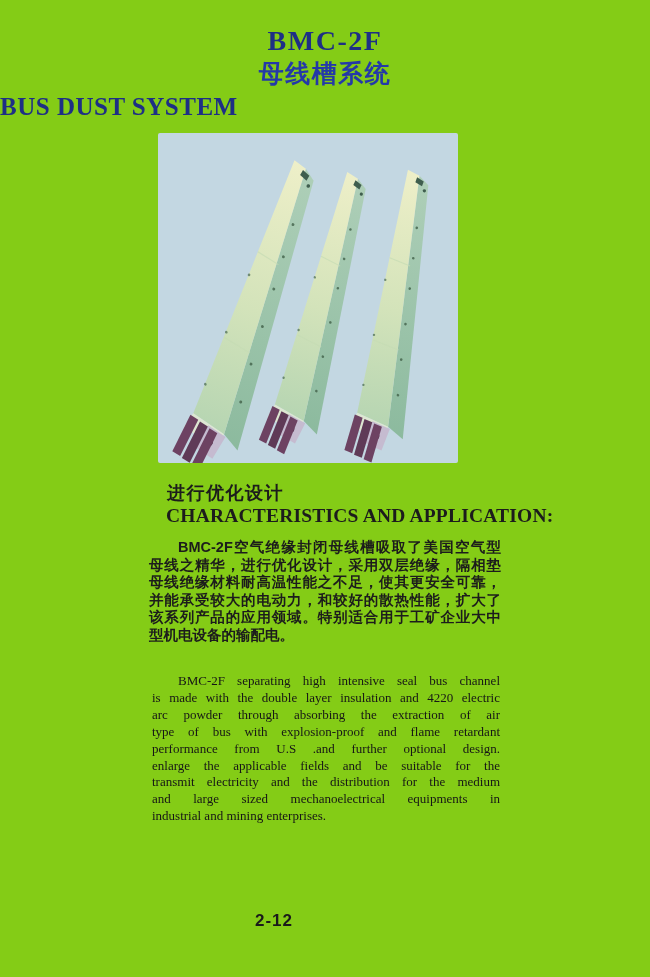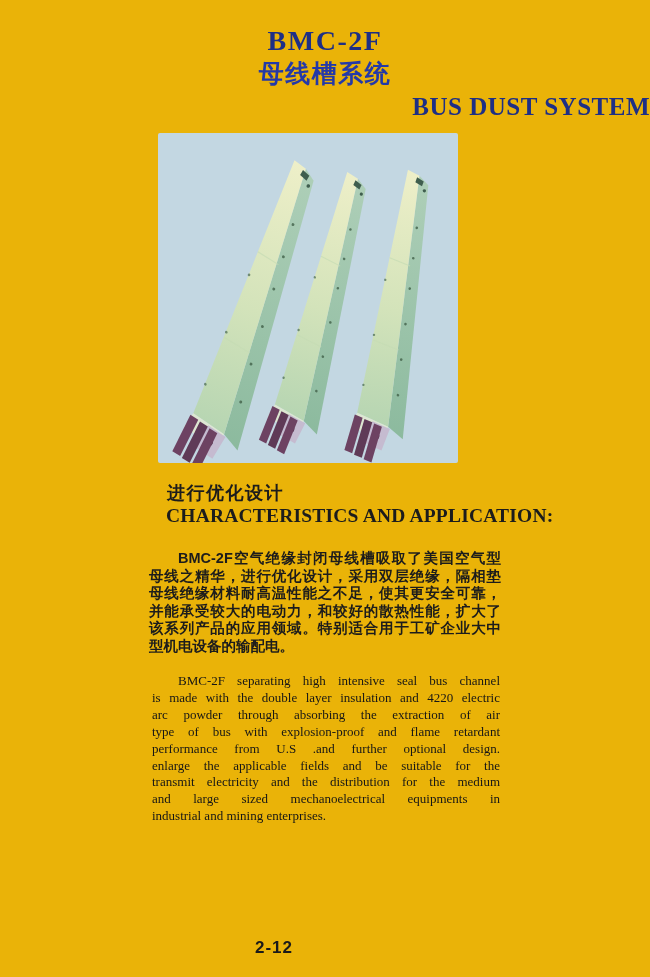--- a/index.html
+++ b/index.html
@@ -1,39 +1,39 @@
 <!DOCTYPE html>
 <html><head>
 <meta charset="utf-8">
 <style>
   html,body{margin:0;padding:0;background:#888;}
   .page{
     position:relative;
     width:650px;height:977px;
     margin:0 auto;
-    background:#eab308;
+    background:#84cc16;
     font-family:"Liberation Sans","DejaVu Sans",sans-serif;
     overflow:hidden;
   }
   .title-model{
     position:absolute;top:26px;left:0;width:650px;
     text-align:center;
     font-family:"Liberation Serif","DejaVu Serif",serif;
     font-weight:bold;font-size:28px;line-height:30px;
     letter-spacing:1.5px;color:#1e2f85;
   }
   .title-zh{
     position:absolute;top:57px;left:0;width:650px;
     text-align:center;
     font-weight:bold;font-size:25px;line-height:32px;
     letter-spacing:1.5px;color:#2439a8;
   }
   .title-en{
     position:absolute;top:92px;left:0;width:650px;
-    text-align:right;
+    text-align:left;
     font-family:"Liberation Serif","DejaVu Serif",serif;
     font-weight:bold;font-size:25px;line-height:30px;
     letter-spacing:0.5px;color:#1e2f85;
   }
   .photo{
     position:absolute;left:158px;top:133px;
     width:300px;height:330px;
     background:#c3d7e2;border-radius:2px;
   }
   .heading-zh{
@@ -41,21 +41,21 @@
     font-size:18px;font-weight:bold;letter-spacing:1.5px;
     color:#1c1c1c;line-height:22px;
   }
   .heading-en{
     position:absolute;left:166px;top:504px;
     font-family:"Liberation Serif","DejaVu Serif",serif;
     font-size:19.5px;font-weight:600;letter-spacing:0.2px;
     color:#1c1c1c;line-height:24px;
   }
   .para-zh{
-    position:absolute;left:149px;top:550px;width:352px;
+    position:absolute;left:149px;top:539px;width:352px;
     font-size:14.5px;font-weight:600;color:#1c1c1c;
   }
   .para-zh .tline{line-height:17.6px;}
   .para-en{
     position:absolute;left:152px;top:673px;width:348px;
     font-family:"Liberation Serif","DejaVu Serif",serif;
     font-size:13px;font-weight:normal;color:#161616;
   }
   .para-en .tline{line-height:16.9px;}
   .tline{
@@ -63,21 +63,20 @@
     text-align-last:justify;
     white-space:normal;
   }
   .tline.first{text-indent:2em;}
   .tline.last{text-align-last:left;}
   .page-number{
     position:absolute;top:911px;left:0;width:548px;
     text-align:center;
     font-size:17px;font-weight:bold;letter-spacing:1px;
     color:#1a1a1a;
-    margin-top:27px;
   }
 </style>
 </head>
 <body>
 
 <div class="page">
 
   <div class="title-model">BMC-2F</div>
   <div class="title-zh">母线槽系统</div>
   <div class="title-en">BUS DUST SYSTEM</div>

